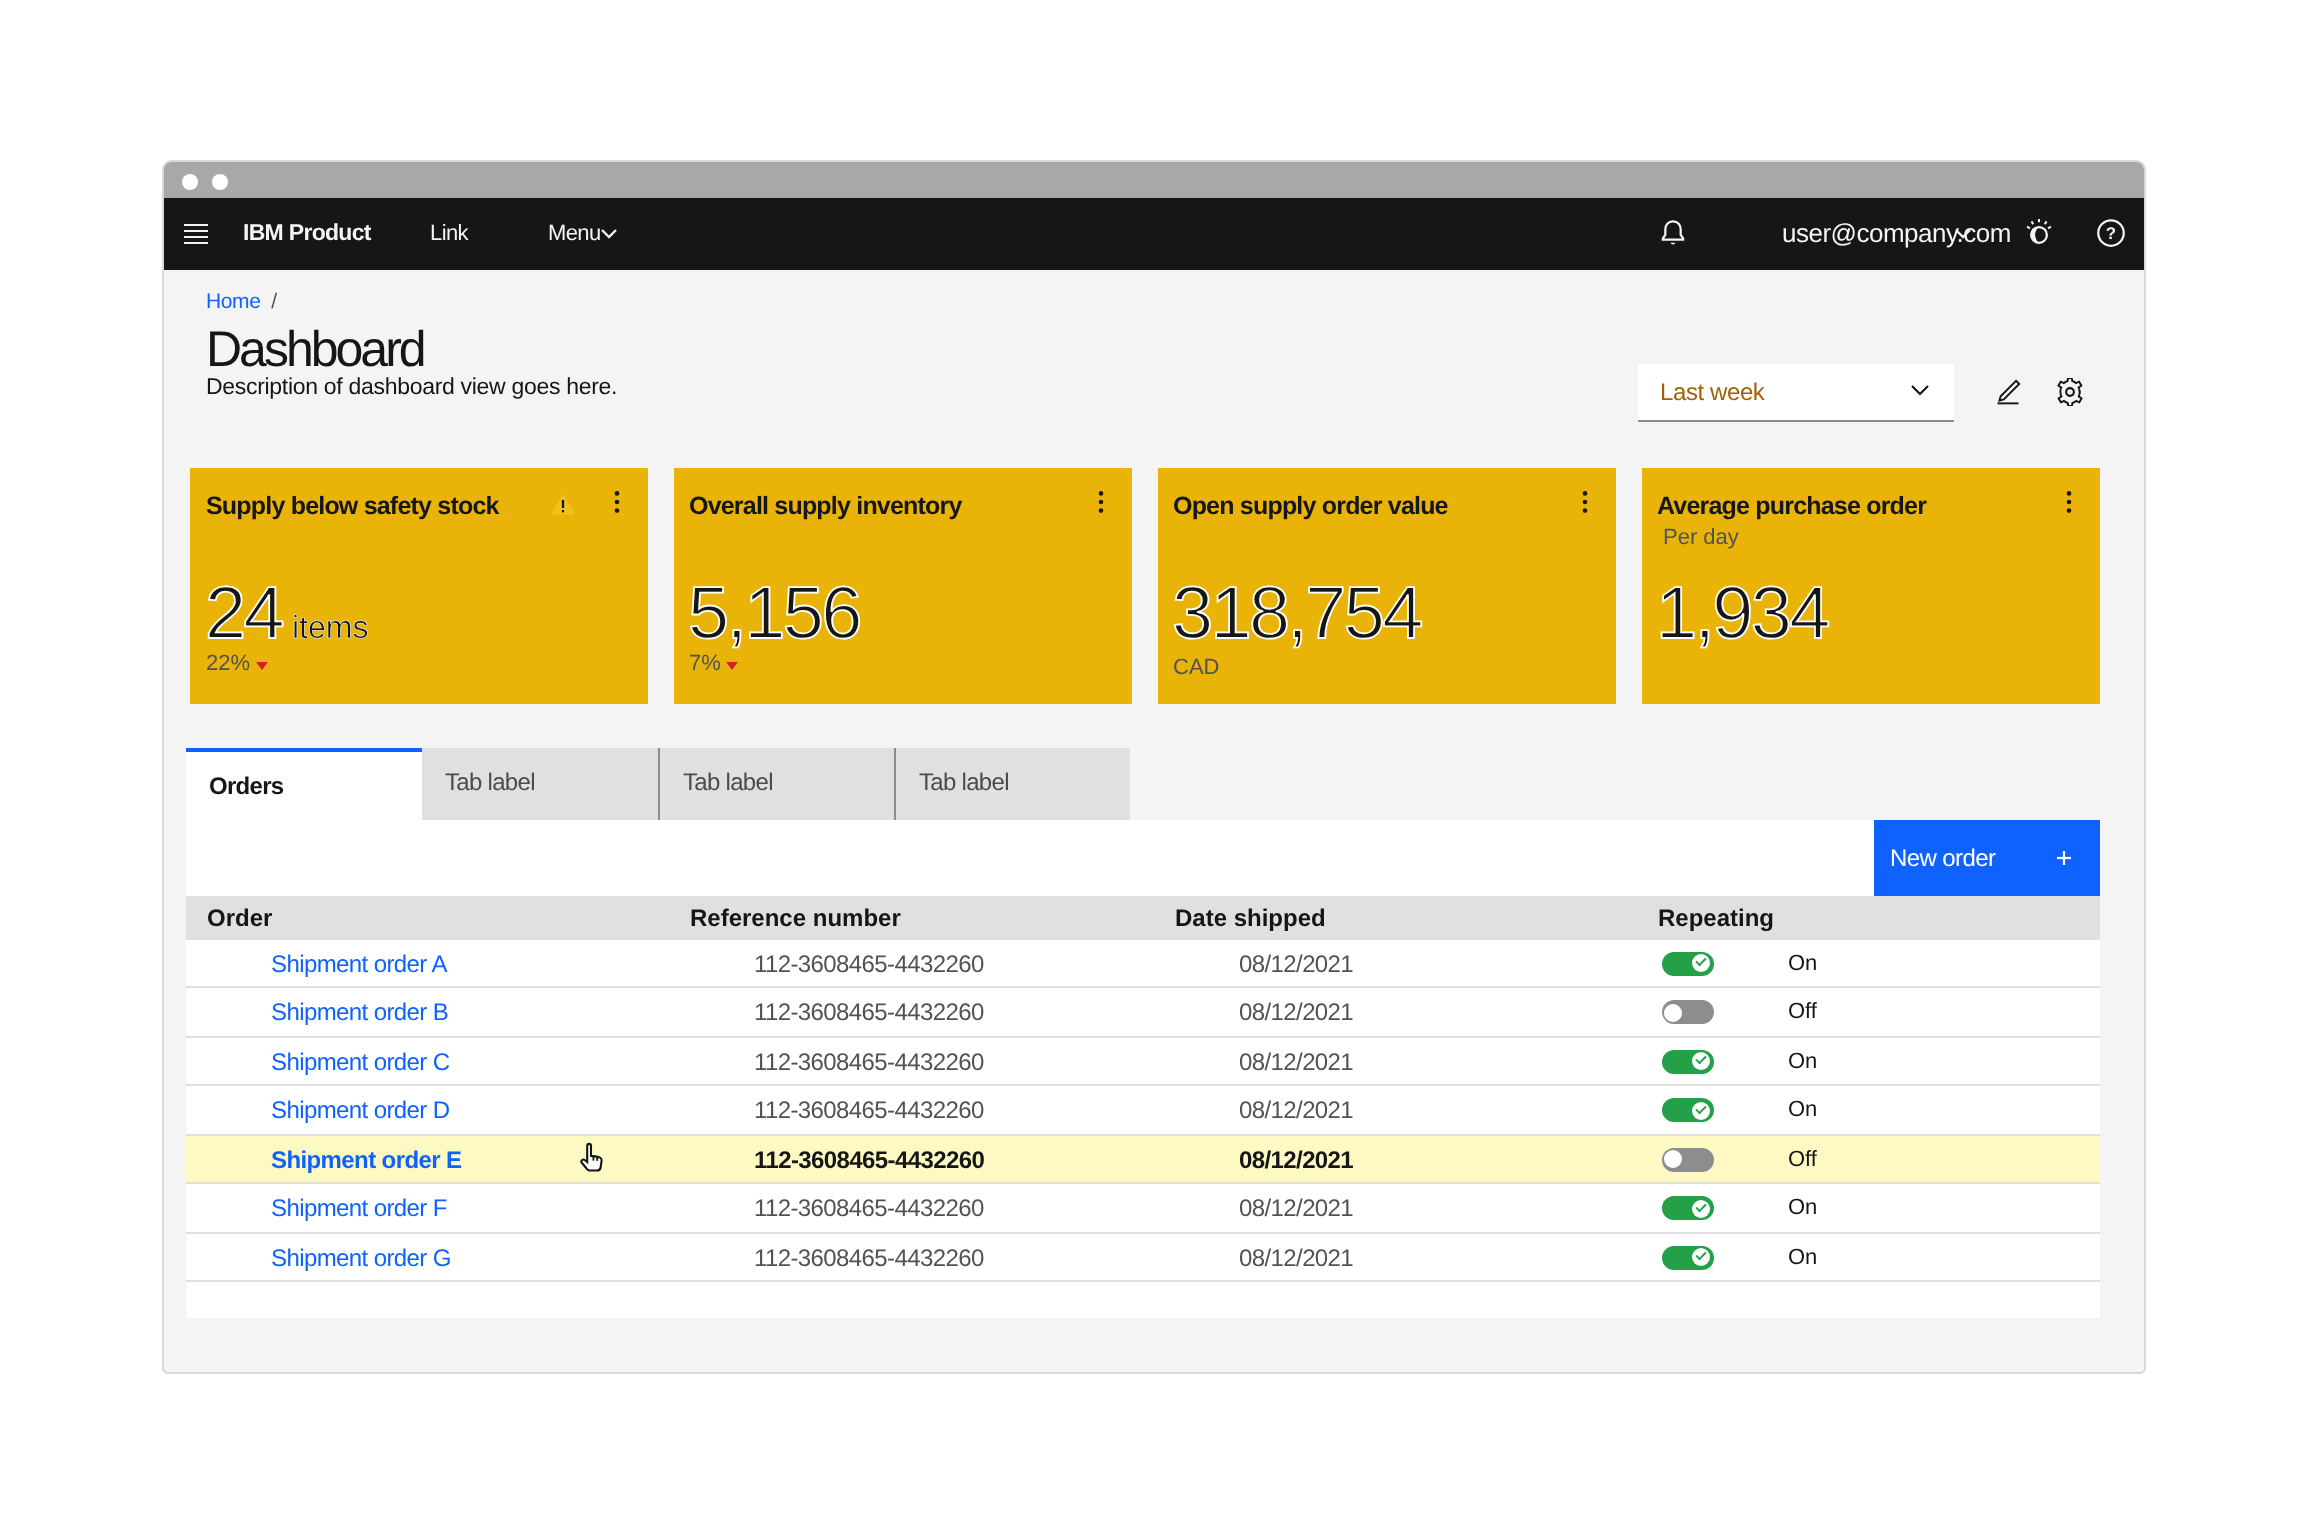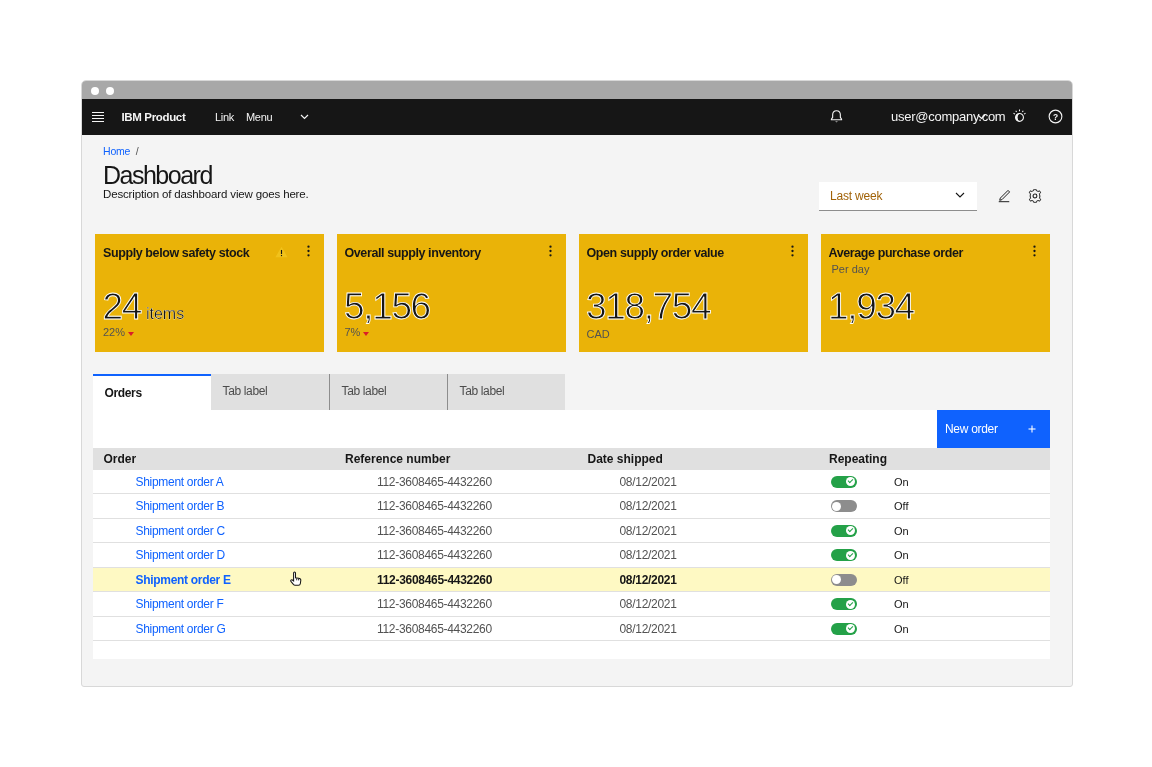--- a/index.html
+++ b/index.html
@@ -71,21 +71,21 @@
     <svg class="abs" style="left:10px;top:12px;" width="12" height="12" viewBox="0 0 12 12">
       <g stroke="#f4f4f4" stroke-width="1.1">
         <line x1="0" y1="1.5" x2="12" y2="1.5"></line>
           <line x1="0" y1="4.5" x2="12" y2="4.5"></line>
         <line x1="0" y1="7.5" x2="12" y2="7.5"></line>
           <line x1="0" y1="10.5" x2="12" y2="10.5"></line>
       </g>
     </svg>
     <div class="txt" style="left:39.5px; font-weight:700; font-size:11.5px; letter-spacing:-0.35px;">IBM Product</div>
     <div class="txt" style="left:133px;">Link</div>
-    <div class="txt" style="left:164px;">Menu</div>
+    <div class="txt" style="left:192px;">Menu</div>
     <svg class="abs" style="left:218px;top:15px;" width="9" height="6" viewBox="0 0 9 6">
         <polyline points="1,1 4.5,4.5 8,1" fill="none" stroke="#f4f4f4" stroke-width="1.2"></polyline>
       </svg>
     <svg class="abs" style="left:747px;top:9.5px;" width="15" height="15" viewBox="0 0 16 16">
         <path d="M8 1.8c-2.6 0-4.1 2-4.1 4.4V9L2.6 10.9v.6h10.8v-.6L12.1 9V6.2c0-2.4-1.5-4.4-4.1-4.4z" fill="none" stroke="#f4f4f4" stroke-width="1.2"></path>
         <path d="M6.7 13.2a1.4 1.4 0 0 0 2.6 0z" fill="#f4f4f4"></path>
       </svg>
     <div class="txt" style="left:809px;font-size:13px;letter-spacing:-0.25px;text-align:center;">user@company.com</div>
     <svg class="abs" style="left:895px;top:15px;" width="9" height="6" viewBox="0 0 9 6">
         <polyline points="1,1 4.5,4.5 8,1" fill="none" stroke="#f4f4f4" stroke-width="1.2"></polyline>

